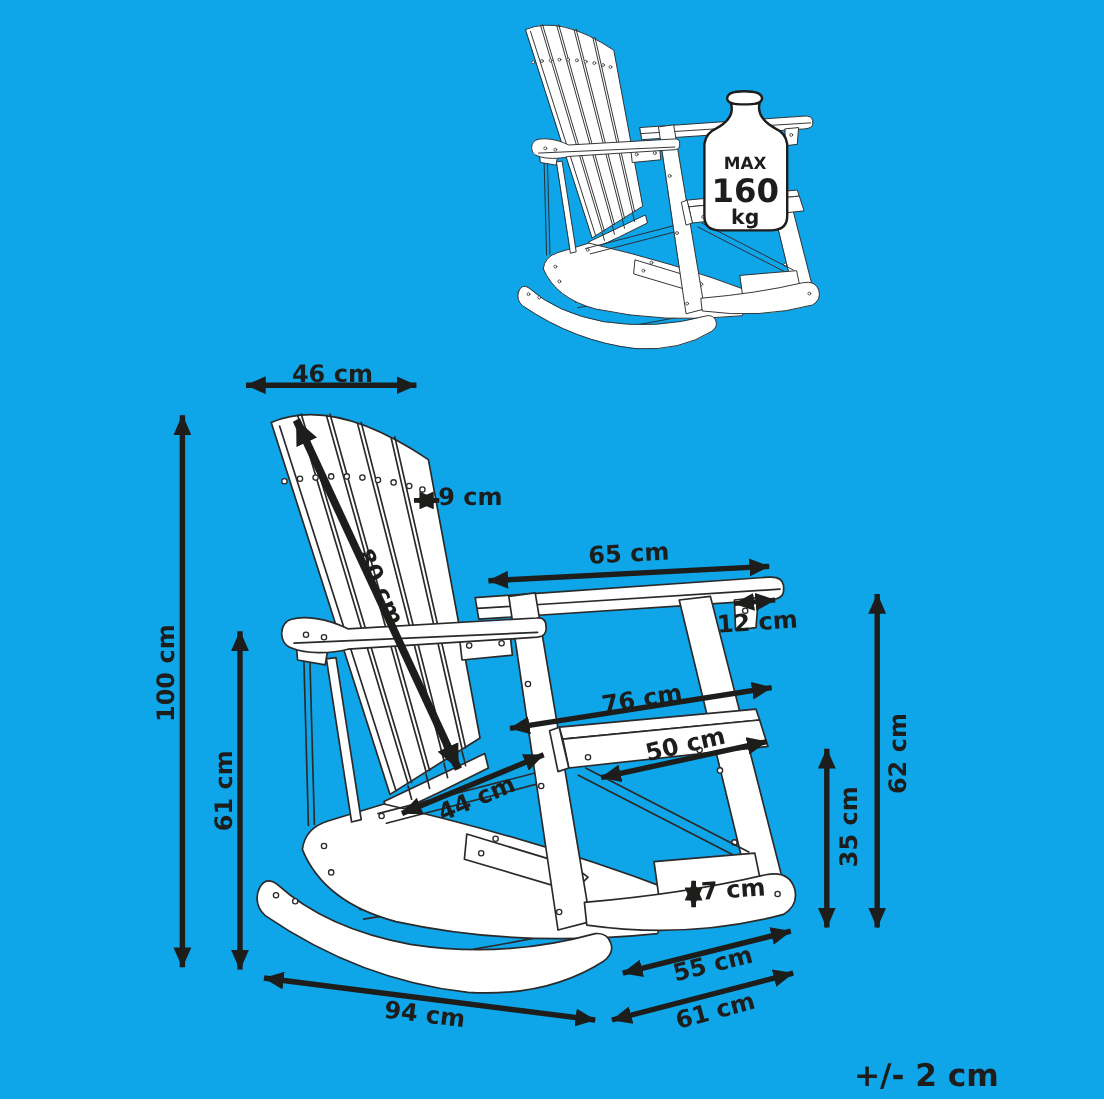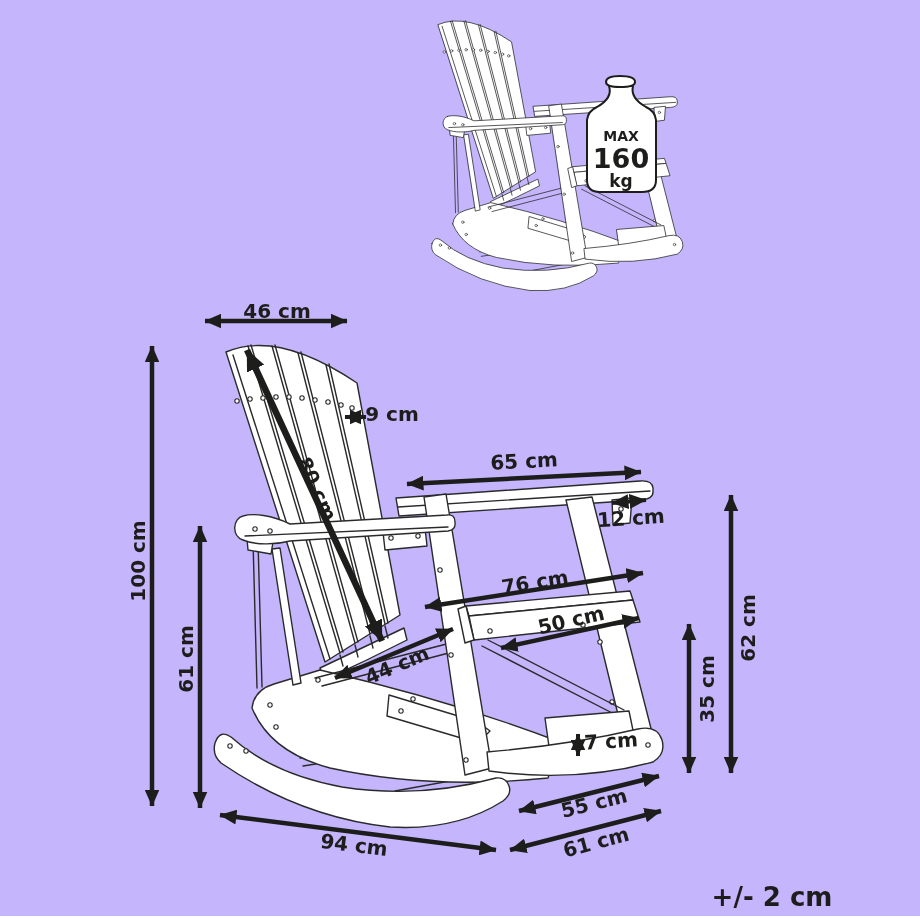--- a/index.html
+++ b/index.html
@@ -1,16 +1,16 @@
 <!DOCTYPE html>
 <html><head>
 <meta charset="utf-8">
 <style>
   html,body{margin:0;padding:0;background:#ffffff;}
-  .page{position:relative;width:920px;height:916px;background:#c4b5fd;overflow:hidden;
+  .page{position:relative;width:920px;height:916px;background:#0ea5e9;overflow:hidden;
         font-family:"DejaVu Sans","Liberation Sans",sans-serif;text-align:right;}
   svg{display:block;}
   svg text{font-family:"DejaVu Sans","Liberation Sans",sans-serif;font-weight:bold;fill:#1d1d1b;}
   .dim-label{font-size:20px;}
   .note-label{font-size:26px;}
   .wb-max{font-size:14px;}
   .wb-val{font-size:27px;}
   .wb-unit{font-size:17px;}
 </style>
 </head>

